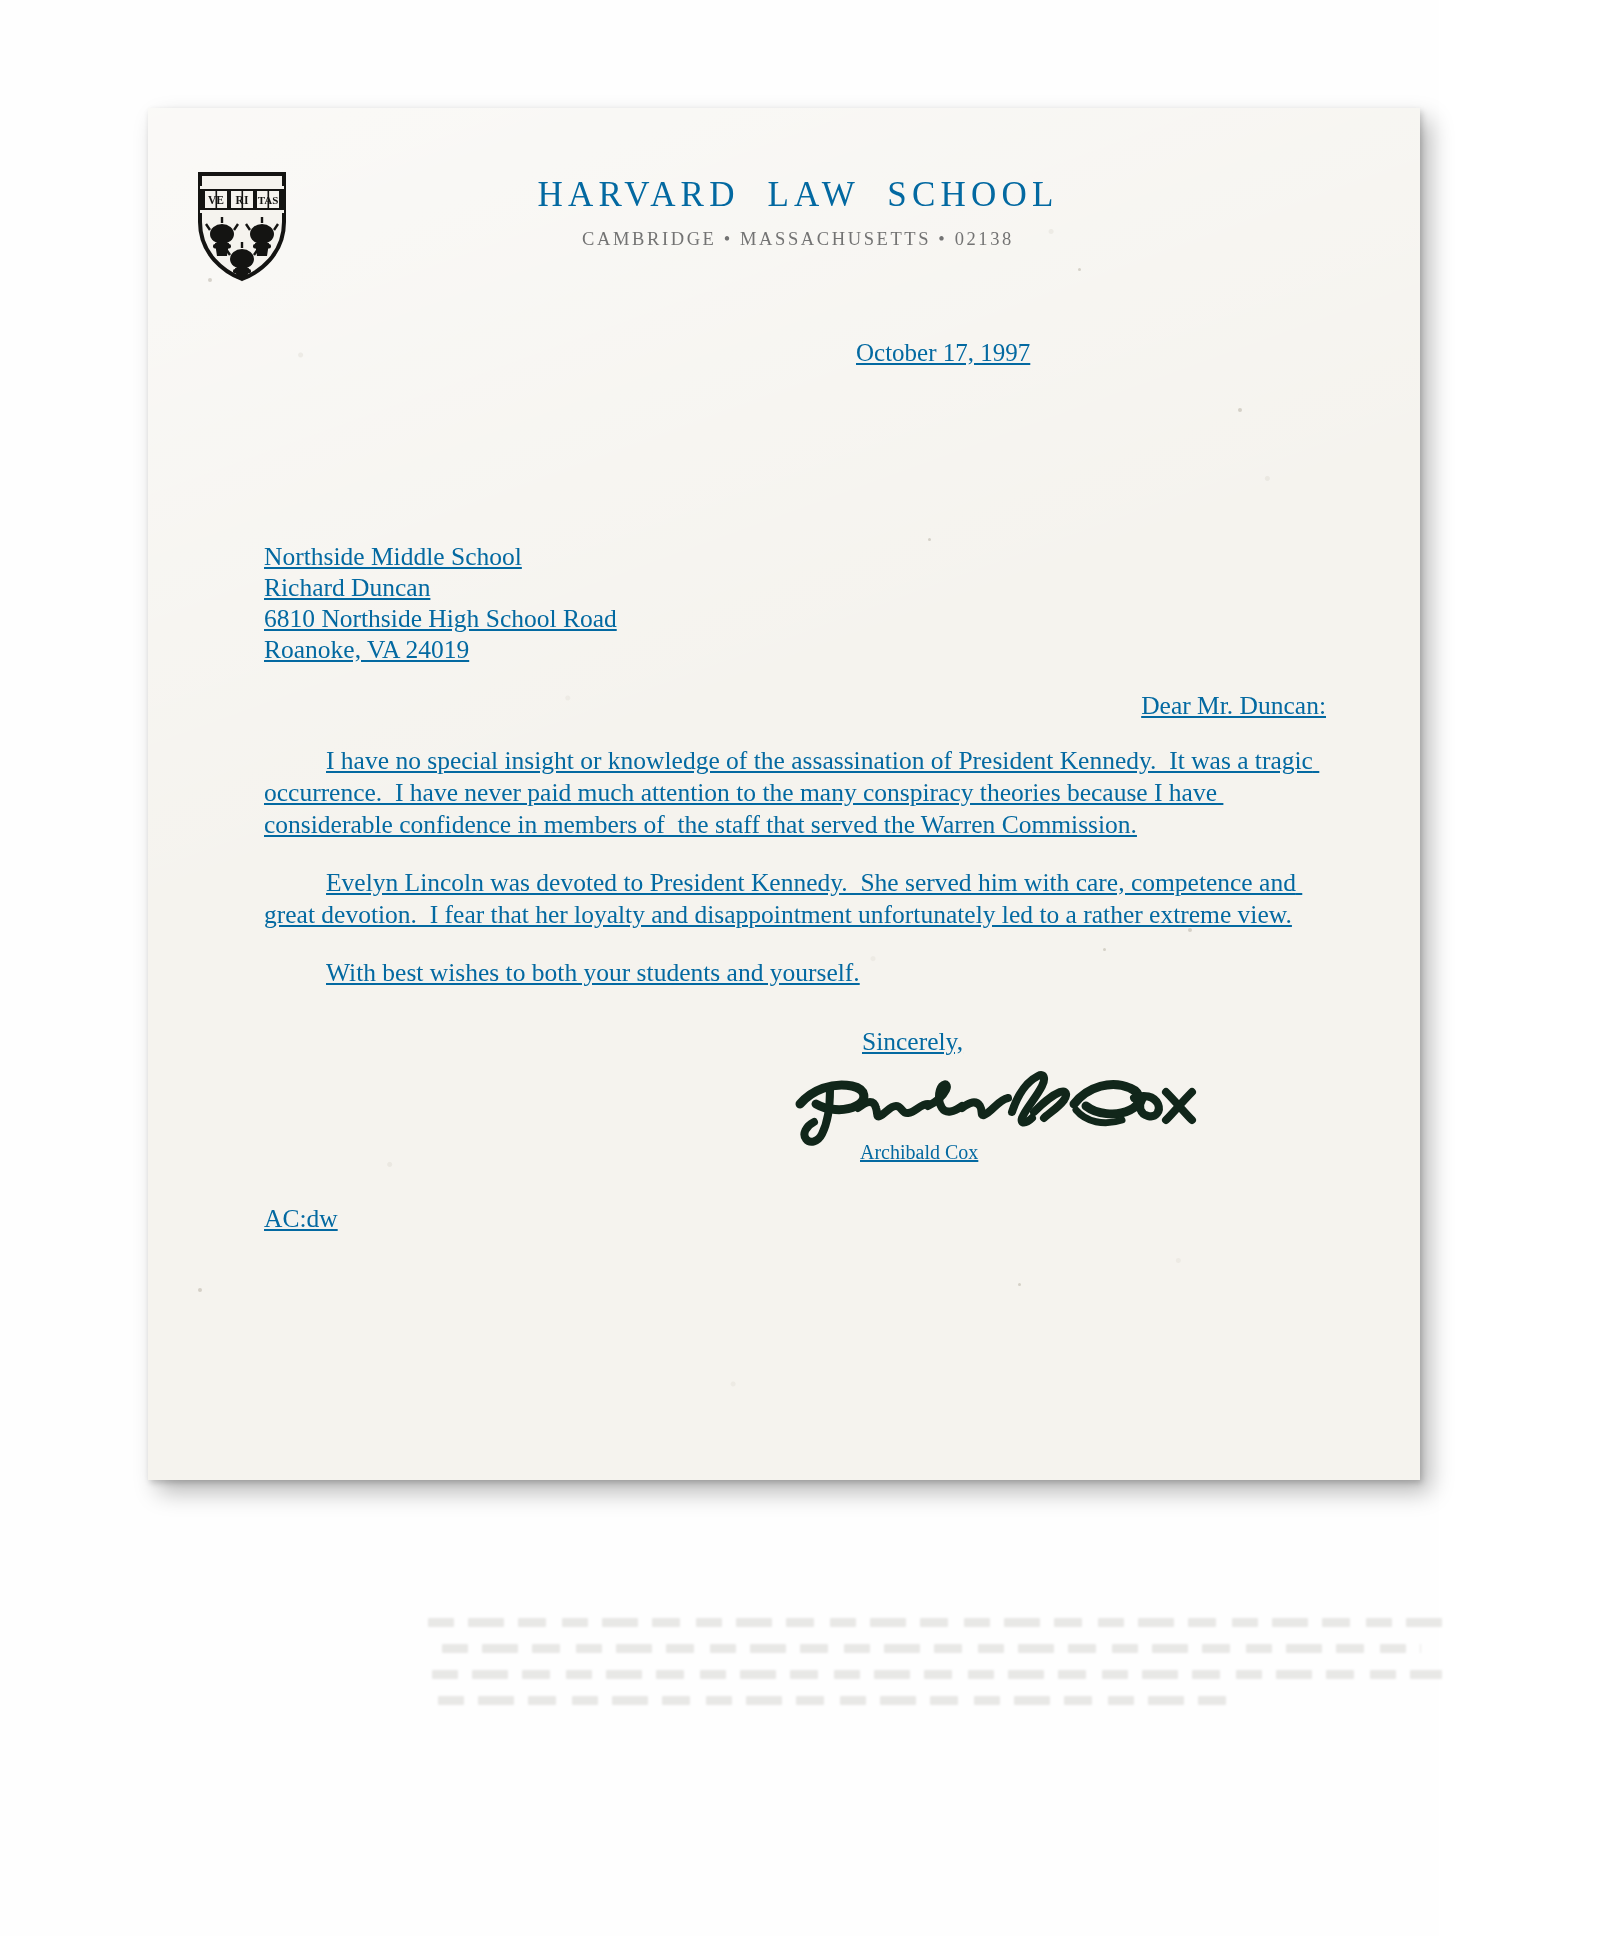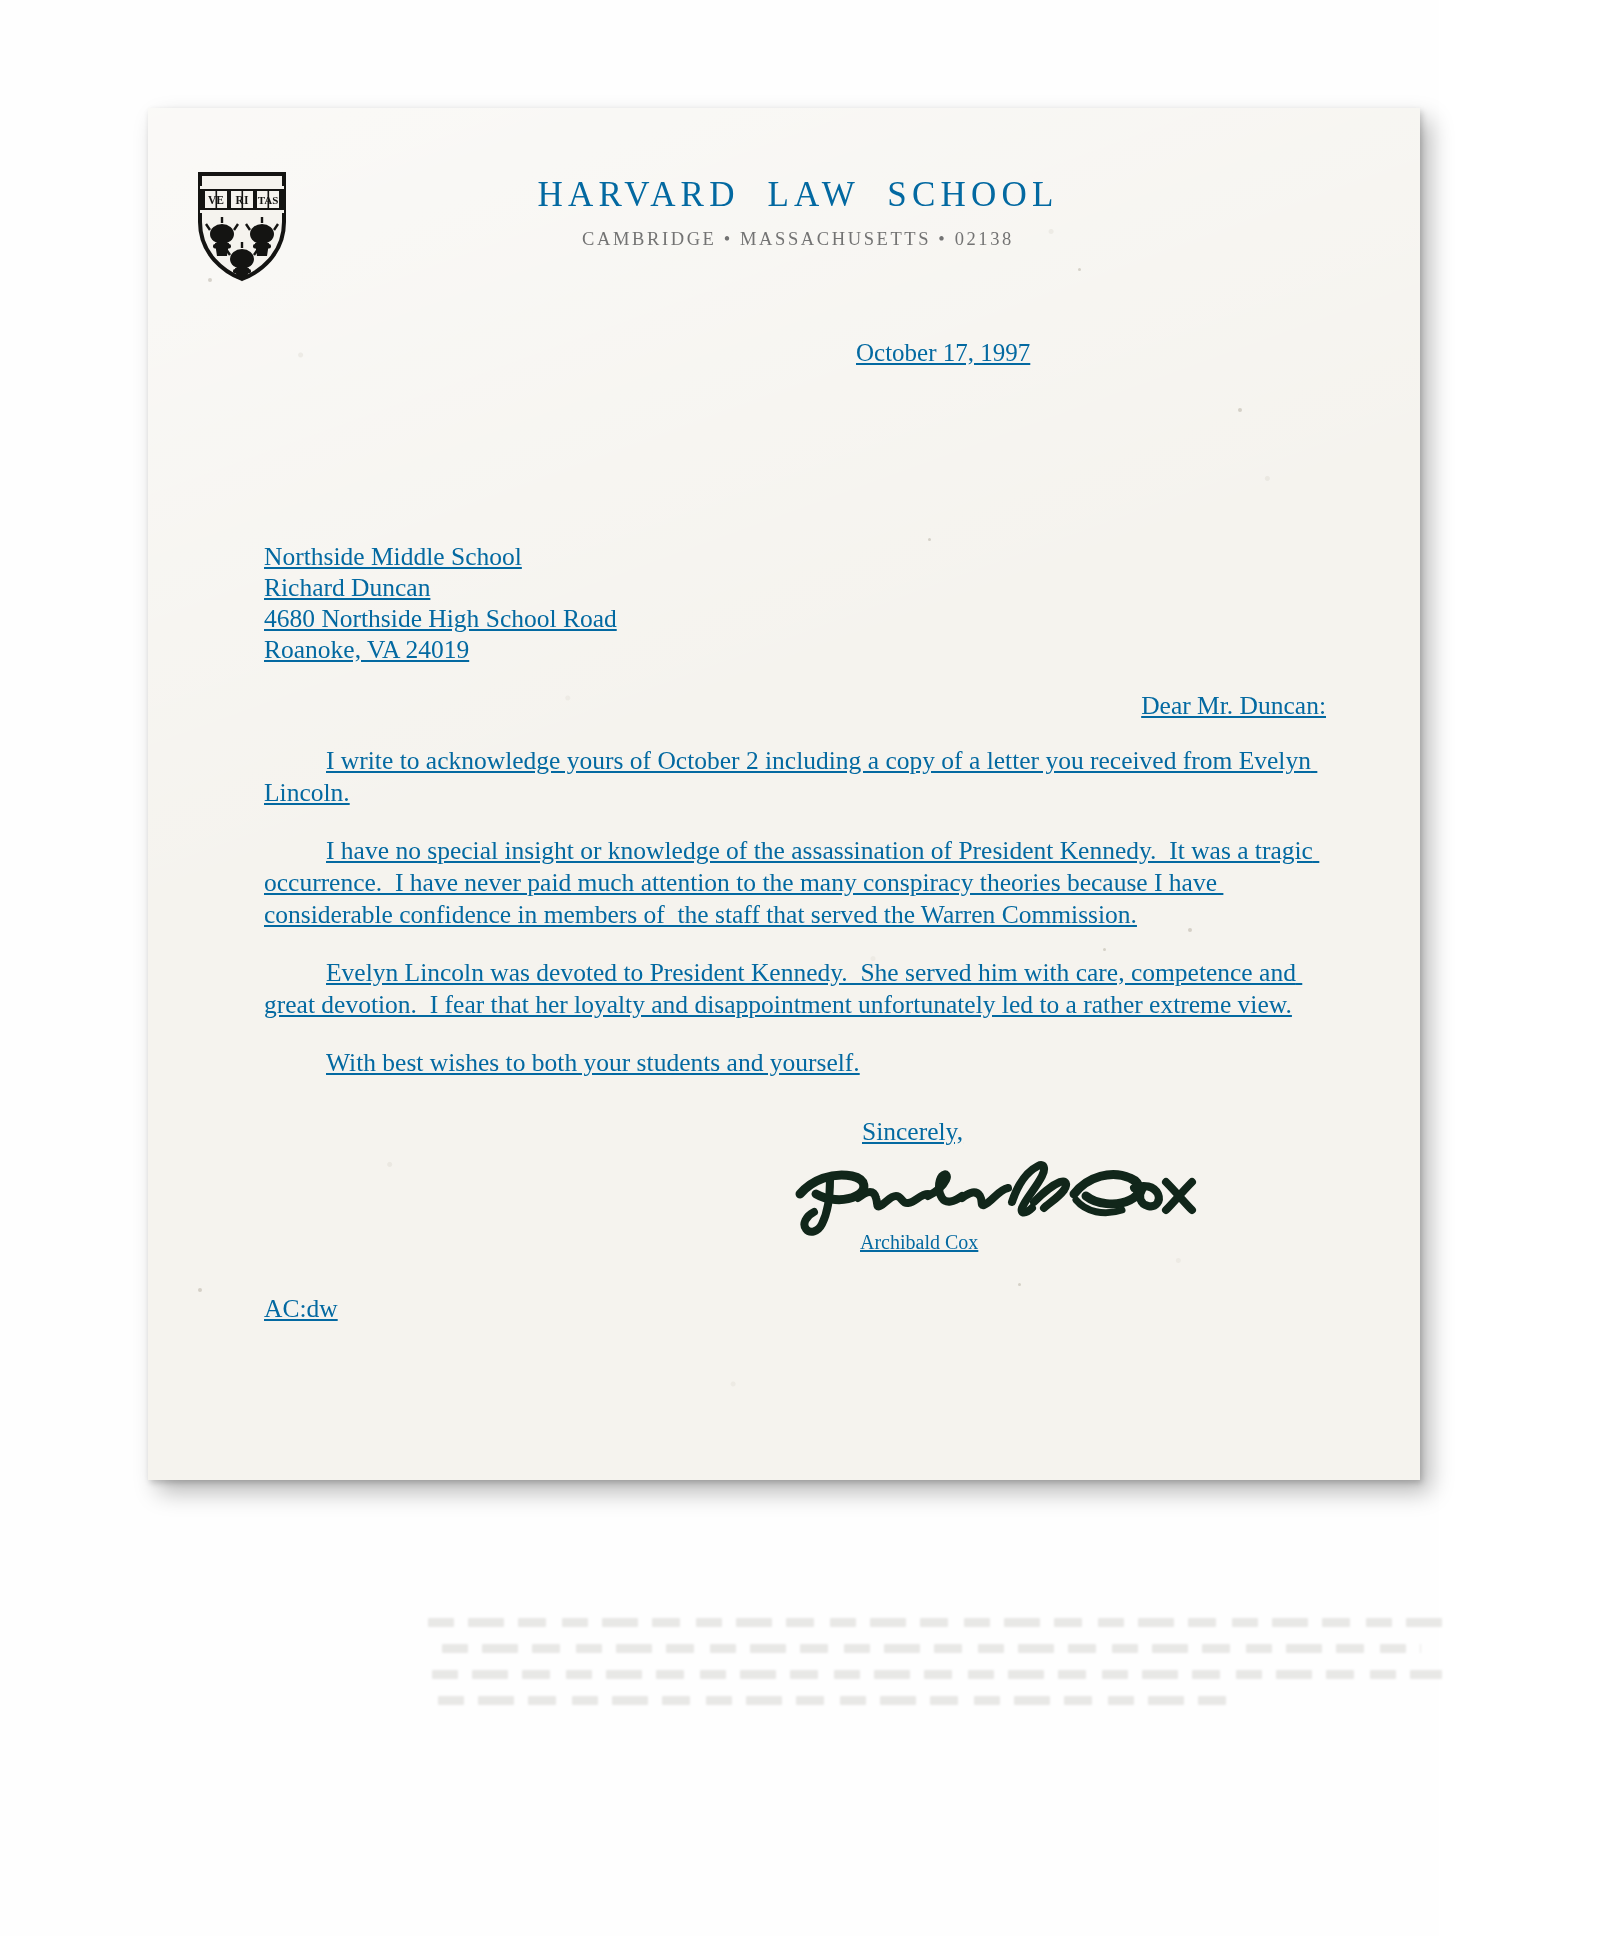--- a/index.html
+++ b/index.html
@@ -267,27 +267,26 @@
       </div>
     </div>
 
     <div id="letter-body">
 
       <div id="date-line">October 17, 1997</div>
 
       <div id="inside-address">
         <div class="addr-line">Northside Middle School</div>
         <div class="addr-line">Richard Duncan</div>
-        <div class="addr-line">4680 Northside High School Road</div>
+        <div class="addr-line">6810 Northside High School Road</div>
         <div class="addr-line">Roanoke, VA 24019</div>
       </div>
 
       <div id="salutation">Dear Mr. Duncan:</div>
 
-      <p class="body-para">I write to acknowledge yours of October 2 including a copy of a letter you received from Evelyn Lincoln.</p>
       <p class="body-para">I have no special insight or knowledge of the assassination of President Kennedy.  It was a tragic occurrence.  I have never paid much attention to the many conspiracy theories because I have considerable confidence in members of  the staff that served the Warren Commission.</p>
       <p class="body-para">Evelyn Lincoln was devoted to President Kennedy.  She served him with care, competence and great devotion.  I fear that her loyalty and disappointment unfortunately led to a rather extreme view.</p>
       <p class="body-para">With best wishes to both your students and yourself.</p>
 
       <div id="closing-block">
         <div id="closing-word">Sincerely,</div>
 
         <div id="signature">
           <svg viewBox="0 0 420 86" width="420" height="86" aria-hidden="true">
             <g fill="none" stroke="#11261a" stroke-linecap="round" stroke-linejoin="round">

